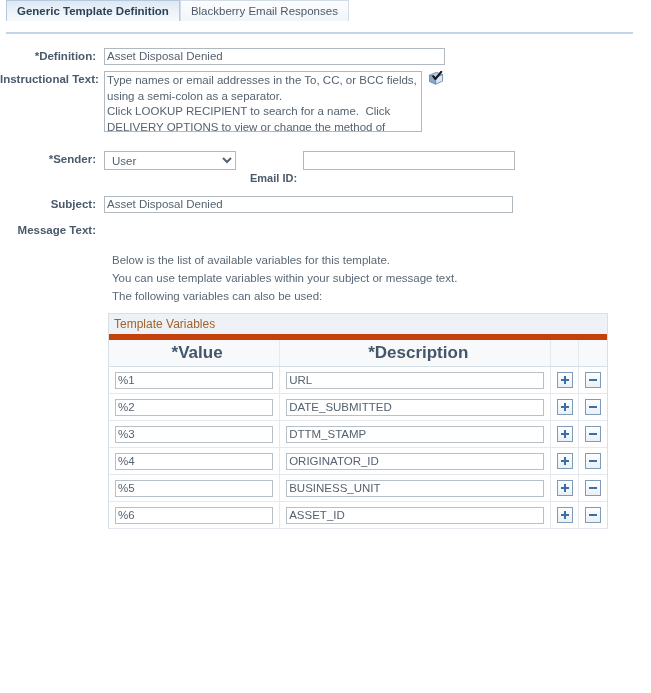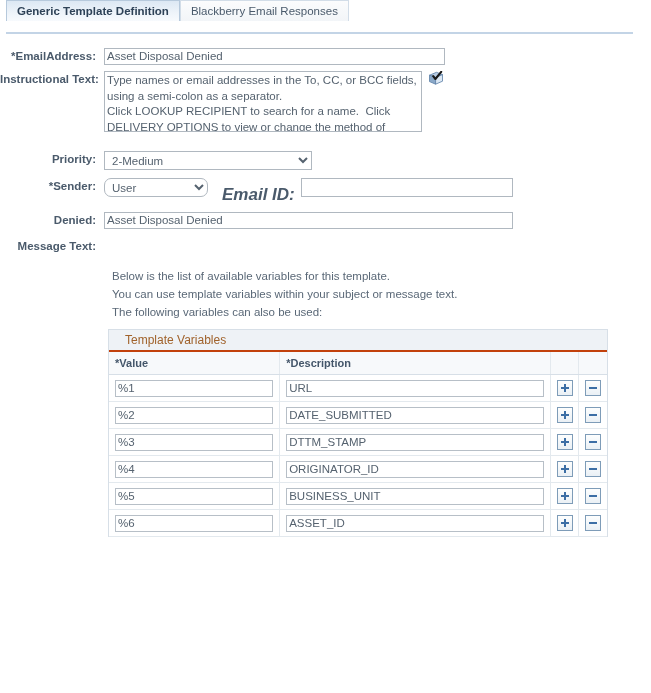--- a/index.html
+++ b/index.html
@@ -130,32 +130,31 @@
     font-size: 11.5px;
     color: #55626f;
     border: 1px solid #b0b8c0;
     background: #ffffff;
     height: 19px;
     box-sizing: border-box;
     padding: 0 1px 0 3px;
     outline: none;
   }
   .sel-priority { width: 208px; }
-  .sel-sender   { width: 104px; border-radius: 7px; }
+  .sel-sender   { width: 132px; }
 
   .inline { display: inline-block; vertical-align: top; }
   .emaillabel {
     display: inline-block;
     font-weight: bold;
-    font-size: 17px;
+    font-size: 11px;
     color: #4a5a6b;
-    margin: 7px 6px 0 14px;
+    margin: 18px 6px 0 14px;
     line-height: 19px;
     vertical-align: top;
-    font-style: italic;
   }
 
   
   .spell {
     display: inline-block;
     width: 16px;
     height: 15px;
     vertical-align: top;
     margin-left: 6px;
     position: relative;
@@ -179,34 +178,34 @@
     width: 500px;
     border-left: 1px solid #d7dfe7;
     border-right: 1px solid #d7dfe7;
     border-top: 1px solid #d7dfe7;
     box-sizing: border-box;
   }
   .gridtitle {
     background: #eef2f6;
     color: #a0622b;
     font-size: 12px;
-    padding: 3px 6px 3px 16px;
-    border-bottom: 2px solid #c2410c;
+    padding: 3px 6px 3px 5px;
+    border-bottom: 6px solid #c2410c;
   }
   table.grid {
     border-collapse: collapse;
     width: 100%;
     table-layout: fixed;
   }
   table.grid th {
     background: #f7f9fb;
     color: #44566a;
-    font-size: 11px;
+    font-size: 17px;
     font-weight: bold;
-    text-align: left;
+    text-align: center;
     padding: 3px 0 3px 6px;
     border-bottom: 1px solid #d7dfe7;
     border-right: 1px solid #e3e9ee;
     height: 16px;
   }
   table.grid th.last { border-right: none; }
   table.grid td {
     padding: 3px 6px 3px 6px;
     border-bottom: 1px solid #e3e9ee;
     border-right: 1px solid #e3e9ee;
@@ -274,57 +273,51 @@
     <span>Generic Template Definition</span>
   </div><div class="tab inactive">
     <span>Blackberry Email Responses</span>
   </div>
 </div>
 
 <div class="form">
 
 
   <div class="frow">
-    <div class="flabel">*EmailAddress:</div>
+    <div class="flabel">*Definition:</div>
     <div class="fvalue">
       <input class="txt txt-desc" type="text" value="Asset Disposal Denied" style="">
     </div>
   </div>
 
   <div class="frow" style="margin-bottom:14px;">
     <div class="flabel">Instructional Text:</div>
     <div class="fvalue">
       <textarea class="ta ta-instr" style="">Type names or email addresses in the To, CC, or BCC fields, using a semi-colon as a separator.
 Click LOOKUP RECIPIENT to search for a name.  Click DELIVERY OPTIONS to view or change the method of</textarea><span class="spell">
         <svg width="16" height="15" viewBox="0 0 16 15">
           <path d="M1.5 4.2 L8.5 1.3 L14.5 3.6 L7.6 6.6 Z" fill="#b9cde4" stroke="#5c7fa6" stroke-width="0.8"></path>
           <path d="M1.5 4.2 L1.5 10.6 L7.6 13.2 L7.6 6.6 Z" fill="#8aa8c8" stroke="#5c7fa6" stroke-width="0.8"></path>
           <path d="M7.6 6.6 L7.6 13.2 L14.5 10.2 L14.5 3.6 Z" fill="#dce8f4" stroke="#5c7fa6" stroke-width="0.8"></path>
           <path d="M5.2 5.2 L7.4 8.0 L13.2 0.8" fill="none" stroke="#1a1a1a" stroke-width="2.1" stroke-linecap="round" stroke-linejoin="round"></path>
         </svg>
       </span>
     </div>
   </div>
 
-  <div class="frow" style="margin-bottom:8px;">
-    <div class="flabel">Priority:</div>
-    <div class="fvalue">
-      <select class="sel sel-priority"><option value="1-High">1-High</option><option value="2-Medium" selected="">2-Medium</option><option value="3-Low">3-Low</option></select>
-    </div>
-  </div>
 
   <div class="frow" style="margin-bottom:8px;">
     <div class="flabel">*Sender:</div>
     <div class="fvalue">
       <select class="sel sel-sender inline"><option value="User">User</option></select><span class="emaillabel">Email ID:</span><input class="txt txt-emailid inline" type="text" style="height: 19px; line-height: 19px;" value="">
     </div>
   </div>
 
   <div class="frow" style="margin-bottom:9px;">
-    <div class="flabel">Denied:</div>
+    <div class="flabel">Subject:</div>
     <div class="fvalue">
       <input class="txt txt-subject" type="text" value="Asset Disposal Denied" style="">
     </div>
   </div>
 
   <div class="frow">
     <div class="flabel">Message Text:</div>
   </div>
 </div>
 

